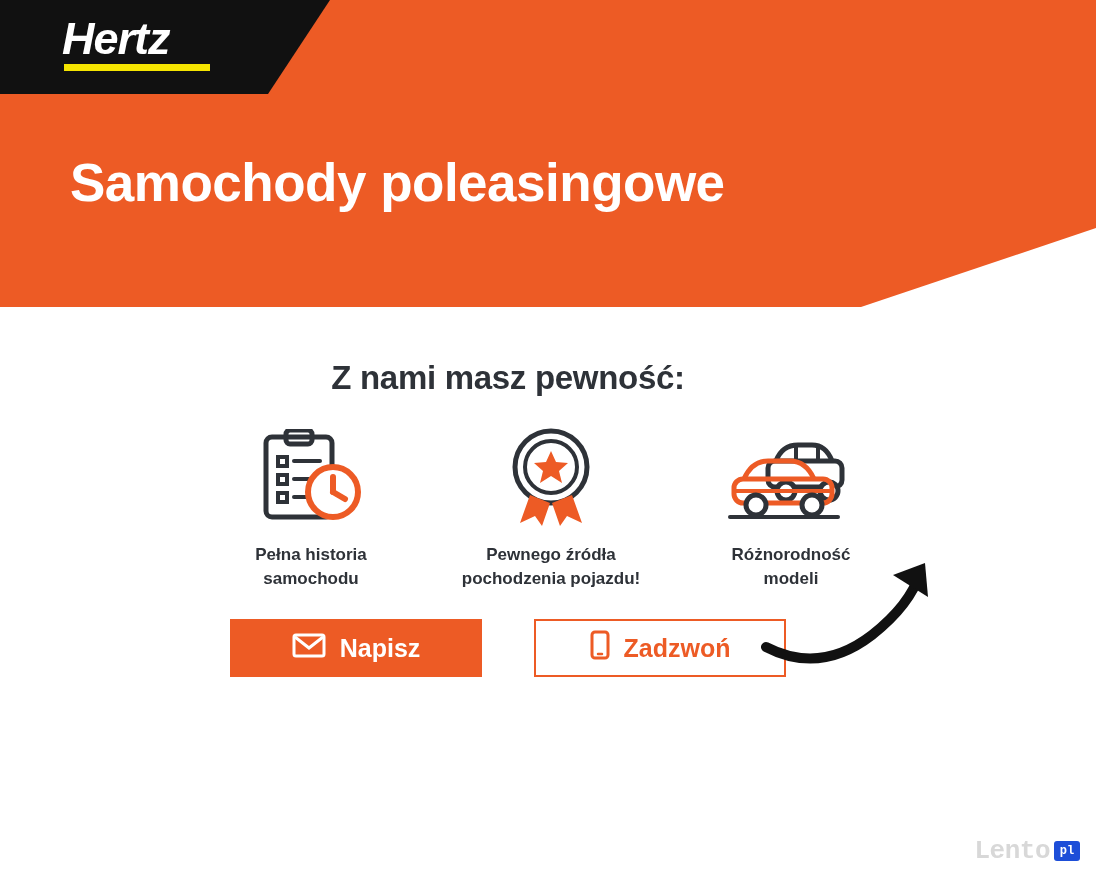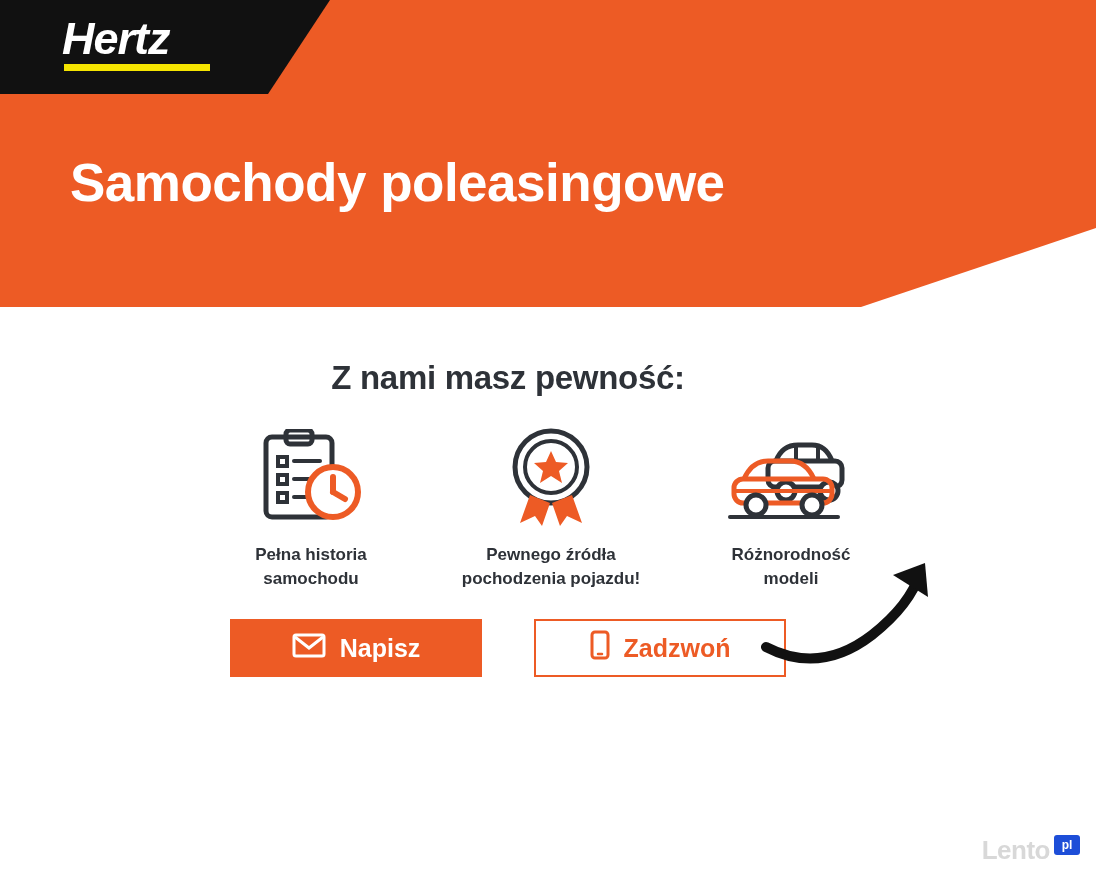--- a/index.html
+++ b/index.html
@@ -180,21 +180,23 @@
     width: 190px;
     height: 110px;
   }
 
   
   .watermark {
     position: absolute;
     right: 16px;
     bottom: 14px;
     display: flex;
+    align-items: center;
     gap: 4px;
+    font-family: Liberation Mono, monospace;
   }
   .wm-text {
     font-size: 26px;
     font-weight: bold;
     color: #d8d8d8;
     letter-spacing: -0.5px;
   }
   .wm-badge {
     width: 26px;
     height: 20px;

